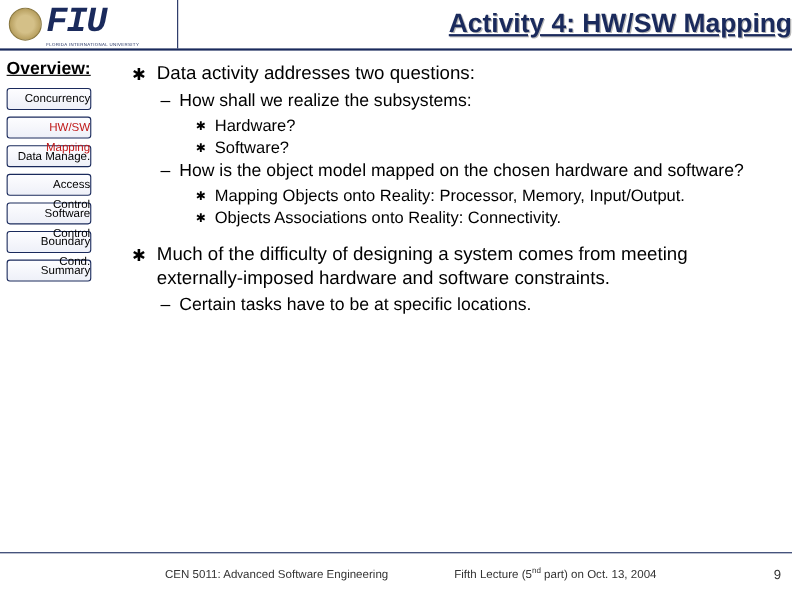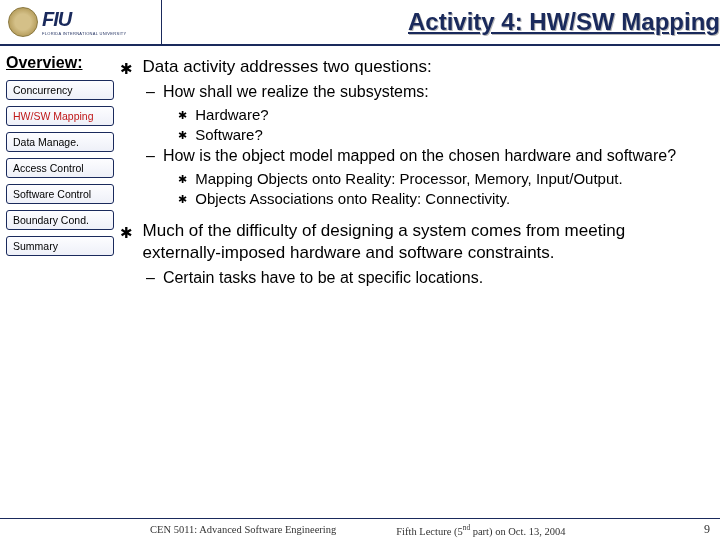--- a/index.html
+++ b/index.html
@@ -27,22 +27,22 @@
   }
   .seal {
     width: 30px;
     height: 30px;
     border-radius: 50%;
     background: radial-gradient(circle, #d4c088 40%, #b8a060 70%);
     border: 1px solid #8a7840;
     margin-right: 4px;
   }
   .fiu-text {
-    font-family: Liberation Sans, sans-serif;
-    font-size: 20px;
+    font-family: Liberation Mono, monospace;
+    font-size: 32px;
     font-weight: bold;
     font-style: italic;
     color: #1a2a5c;
     letter-spacing: -1px;
   }
   .fiu-sub {
     font-size: 4px;
     color: #1a2a5c;
     letter-spacing: 0.3px;
   }
@@ -65,25 +65,25 @@
   }
   .overview-label {
     font-size: 16px;
     font-weight: bold;
     text-decoration: underline;
     color: #000;
     margin-bottom: 8px;
   }
   .nav-btn {
     display: block;
-    width: 108px;
+    width: 77px;
     height: 20px;
     line-height: 18px;
     font-size: 10.5px;
-    text-align: left;
+    text-align: right;
     padding-left: 6px;
     margin-bottom: 6px;
     background: linear-gradient(#fdfdff, #eef0f8);
     border: 1px solid #1a2a5c;
     border-radius: 3px;
     color: #000;
     cursor: pointer;
   }
   .nav-btn.active {
     color: #c01818;
@@ -127,28 +127,27 @@
     margin-left: 58px;
     font-size: 15px;
     margin-bottom: 1px;
   }
   .spacer { height: 10px; }
   .footer {
     position: absolute;
     bottom: 0;
     left: 0;
     right: 0;
-    height: 22px;
+    height: 38px;
     border-top: 1px solid #1a2a5c;
     display: flex;
     align-items: center;
     font-size: 10.5px;
     color: #333;
     padding: 0 10px 0 150px;
-    font-family: Liberation Serif, serif;
   }
   .footer-course { flex: 0 0 auto; margin-right: 60px; }
   .footer-lecture { flex: 0 0 auto; }
   .footer-page {
     position: absolute;
     right: 10px;
     font-size: 12px;
   }
   sup { font-size: 0.7em; margin-top: 37px; }
 </style>

